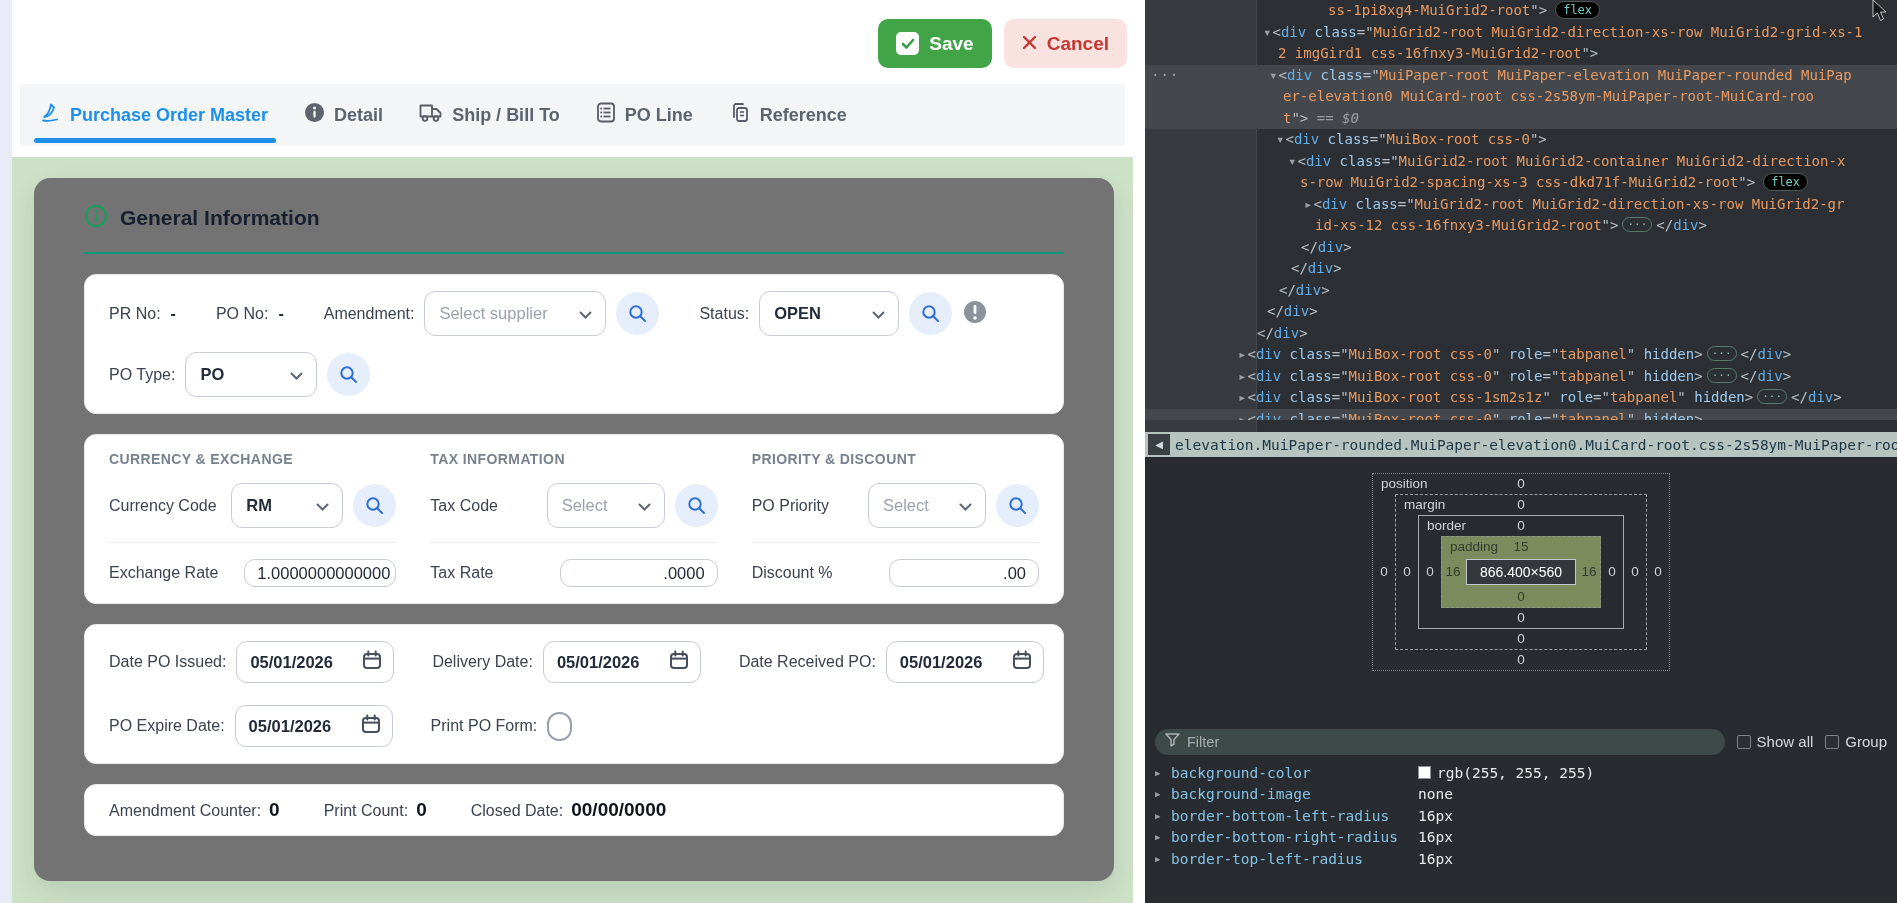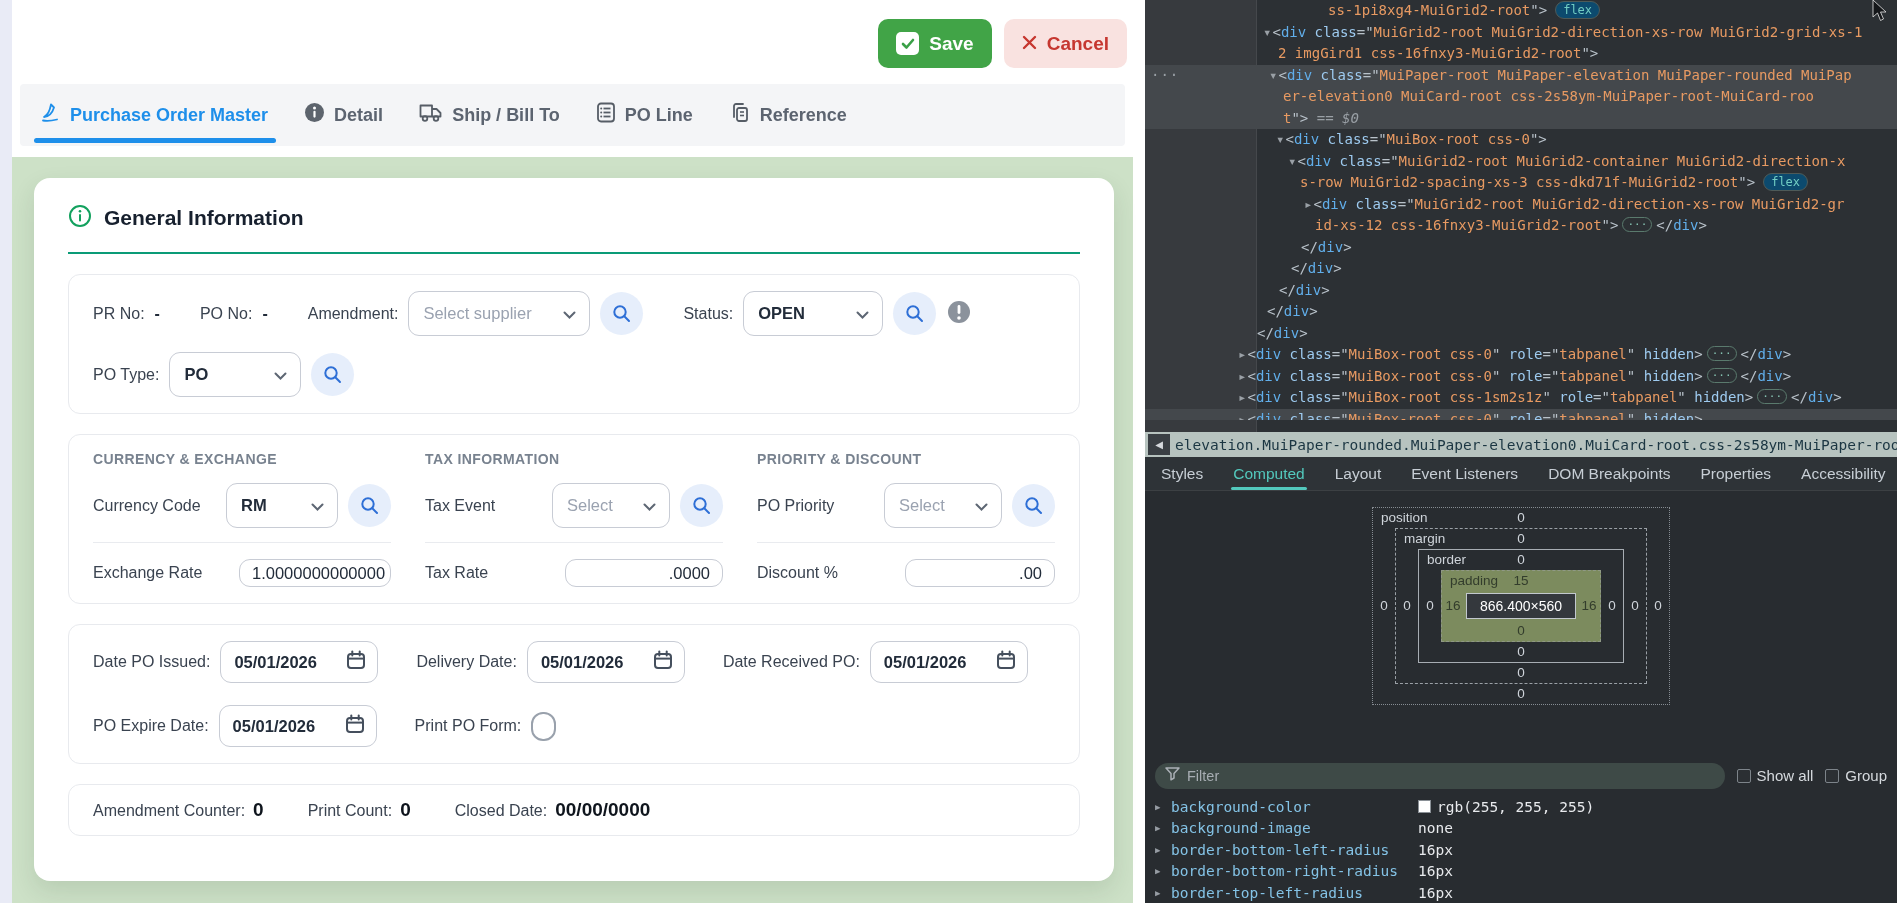--- a/index.html
+++ b/index.html
@@ -21,22 +21,22 @@
   .tabbar { position:absolute; left:20px; top:84px; width:1105px; height:62px; background:#f4f5f7;
             border-radius:4px; display:flex; align-items:center; padding-left:20px; gap:36px; }
   .tab { position:relative; display:flex; align-items:center; gap:9px; font-size:18px; font-weight:600;
          color:#5c6470; cursor:pointer; white-space:nowrap; }
   .tab svg { flex:0 0 auto; }
   .tab.active { color:#1e8fea; }
   .tab.active::after { content:""; position:absolute; left:-6px; right:-8px; bottom:-15px; height:5px;
                        border-radius:3px; background:#1e8fea; }
 
   .green-band { position:absolute; left:12px; top:157px; width:1121px; height:746px; background:#cde1c7; }
-  .card { position:absolute; left:22px; top:21px; width:1080px; height:703px; background:#ffffff; border-radius:16px;
-          padding:26px 34px; box-shadow:0 10px 24px rgba(30,60,30,.12); overflow:hidden; }
+  .card { position:absolute; left:22px; top:21px; width:1080px; height:703px; background:#737373; border-radius:16px;
+          padding:26px 50px; box-shadow:0 10px 24px rgba(30,60,30,.12); overflow:hidden; }
 
   .gi-head { display:flex; align-items:center; gap:12px; }
   .gi-title { font-size:21px; font-weight:700; color:#17202e; }
   .gi-divider { height:2px; background:#0a9b77; margin-top:20px; }
 
   .fbox { border:1.5px solid #e8eaee; border-radius:12px; background:#fff; margin-top:20px; }
   .fbox.pad { padding:16px 24px; }
 
   .fldrow { display:flex; align-items:center; gap:40px; }
   .fldrow + .fldrow { margin-top:16px; }
@@ -84,21 +84,21 @@
   .trow { position:relative; white-space:pre; color:#b9c2ca; height:21.5px; }
   .trow.sel { background:#44484c; }
   .trow.partial { height:11px; overflow:hidden; }
   .gut { position:absolute; left:6px; color:#9aa0a6; letter-spacing:1px; }
   .arr { color:#9aa0a6; margin-right:1px; }
   .tk-punc { color:#b9c2ca; }
   .tk-tag  { color:#61aeea; }
   .tk-attr { color:#9ecbf0; }
   .tk-val  { color:#e89a62; }
   .tk-dim  { color:#9aa0a6; font-style:italic; }
-  .badge-flex { display:inline-block; border:1px solid #4e5a58; color:#71cdc3; background:#0c4a6e;
+  .badge-flex { display:inline-block; border:1px solid #4e5a58; color:#71cdc3; background:#000000;
                 border-radius:9px; padding:0 7px; font-size:12px; line-height:16px; margin-left:8px; vertical-align:1px; }
   .badge-ell { display:inline-block; border:1px solid #5a7a6d; color:#86c3b2; border-radius:8px;
                padding:0 4px; font-size:11px; line-height:13px; margin:0 4px; vertical-align:2px; }
   .cursor-ic { position:absolute; right:8px; top:0; }
 
   .crumb { height:25px; background:#b7c3bf; display:flex; align-items:center; flex:0 0 auto; overflow:hidden; }
   .crumb-btn { width:22px; height:21px; background:#3a3f44; border:none; color:#d5d9dd; font-size:10px;
                margin:0 5px 0 3px; display:flex; align-items:center; justify-content:center; cursor:pointer; flex:0 0 auto; }
   .crumb-text { font-family:"DejaVu Sans Mono", monospace; font-size:14.5px; color:#1b3642; white-space:nowrap; }
 
@@ -332,21 +332,21 @@
               </div>
               <div class="col-div"></div>
               <div class="col-row">
                 <span class="lbl">Exchange Rate</span>
                 <div class="tinput wEx">1.0000000000000</div>
               </div>
             </div>
             <div>
               <div class="col-h">TAX INFORMATION</div>
               <div class="col-row">
-                <span class="lbl">Tax Event</span>
+                <span class="lbl">Tax Code</span>
                 <span class="col-group">
                   <div class="select w118">
                     <span class="ph">Select</span>
                     <span><svg width="13" height="8" viewBox="0 0 13 8">
                           <polyline points="1.5,1.5 6.5,6.5 11.5,1.5" fill="none" stroke="#5d6673" stroke-width="2" stroke-linecap="round"></polyline>
                         </svg></span>
                   </div>
                   <button class="search-btn">
                     <svg width="19" height="19" viewBox="0 0 19 19">
                         <circle cx="8" cy="8" r="5.7" fill="none" stroke="#2e6fd6" stroke-width="2"></circle>
@@ -498,29 +498,20 @@
         <div class="trow" style="padding-left: 93px;"><span class="arr">▸</span><span class="tk-punc">&lt;</span><span class="tk-tag">div</span><span class="tk-attr"> class</span><span class="tk-punc">="</span><span class="tk-val">MuiBox-root css-0</span><span class="tk-punc">" </span><span class="tk-attr">role</span><span class="tk-punc">="</span><span class="tk-val">tabpanel</span><span class="tk-punc">" </span><span class="tk-attr">hidden</span><span class="tk-punc">&gt;</span><span class="badge-ell">···</span><span class="tk-punc">&lt;/</span><span class="tk-tag">div</span><span class="tk-punc">&gt;</span></div>
         <div class="trow" style="padding-left: 93px;"><span class="arr">▸</span><span class="tk-punc">&lt;</span><span class="tk-tag">div</span><span class="tk-attr"> class</span><span class="tk-punc">="</span><span class="tk-val">MuiBox-root css-1sm2s1z</span><span class="tk-punc">" </span><span class="tk-attr">role</span><span class="tk-punc">="</span><span class="tk-val">tabpanel</span><span class="tk-punc">" </span><span class="tk-attr">hidden</span><span class="tk-punc">&gt;</span><span class="badge-ell">···</span><span class="tk-punc">&lt;/</span><span class="tk-tag">div</span><span class="tk-punc">&gt;</span></div>
         <div class="trow sel partial" style="padding-left: 93px;"><span class="arr">▸</span><span class="tk-punc">&lt;</span><span class="tk-tag">div</span><span class="tk-attr"> class</span><span class="tk-punc">="</span><span class="tk-val">MuiBox-root css-0</span><span class="tk-punc">" </span><span class="tk-attr">role</span><span class="tk-punc">="</span><span class="tk-val">tabpanel</span><span class="tk-punc">" </span><span class="tk-attr">hidden</span><span class="tk-punc">&gt;</span></div>
       </div>
 
     <div class="crumb">
       <button class="crumb-btn">◀</button>
       <div class="crumb-text">elevation.MuiPaper-rounded.MuiPaper-elevation0.MuiCard-root.css-2s58ym-MuiPaper-root-MuiCard-root</div>
     </div>
 
-    <div class="dt-tabs" id="dt-tabs">
-        <div class="dt-tab">Styles</div>
-        <div class="dt-tab active">Computed</div>
-        <div class="dt-tab">Layout</div>
-        <div class="dt-tab">Event Listeners</div>
-        <div class="dt-tab">DOM Breakpoints</div>
-        <div class="dt-tab">Properties</div>
-        <div class="dt-tab">Accessibility</div>
-      </div>
 
     <div class="bm-area">
       <div class="bm l-pos">
         <div class="bm-row top">
             <span class="bm-lab">position</span>
             <span class="bm-num">0</span>
           </div>
         <div class="bm-mid">
           <span class="bm-num side">0</span>
           <div class="bm l-mar">

